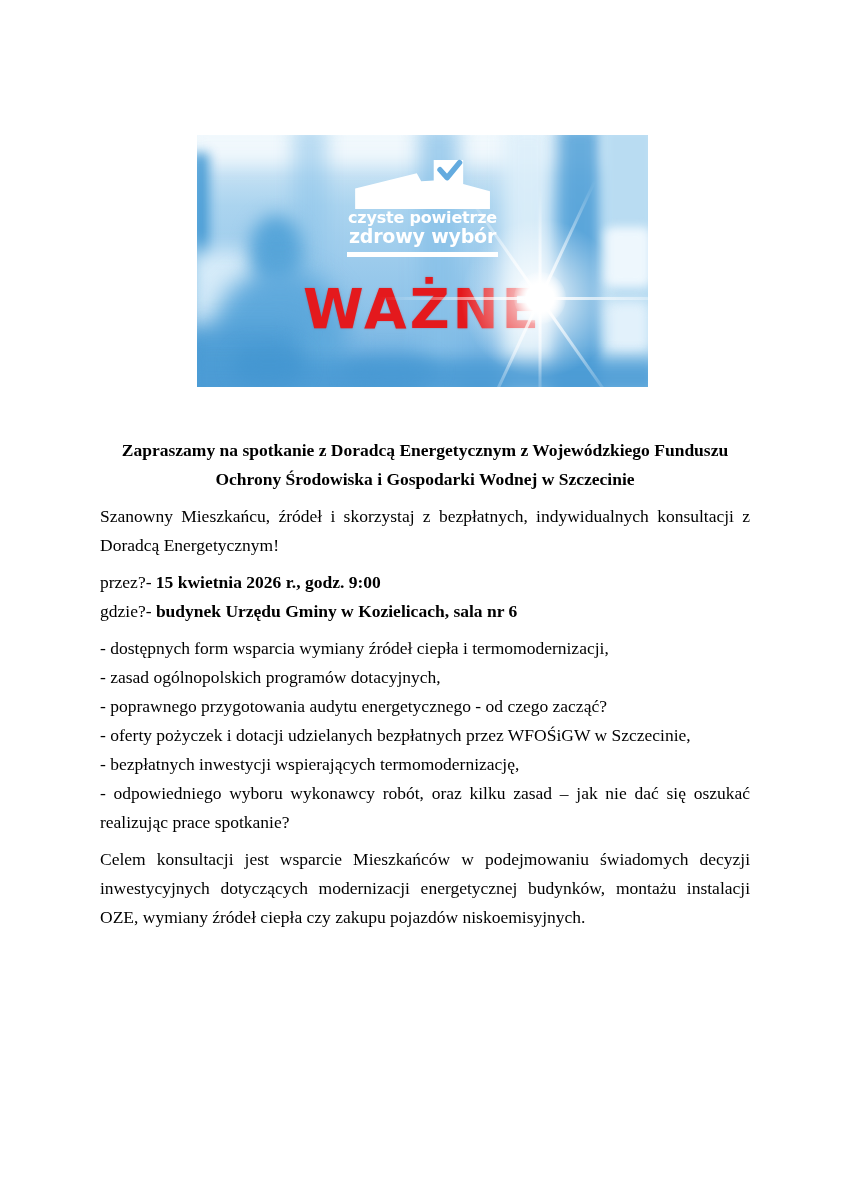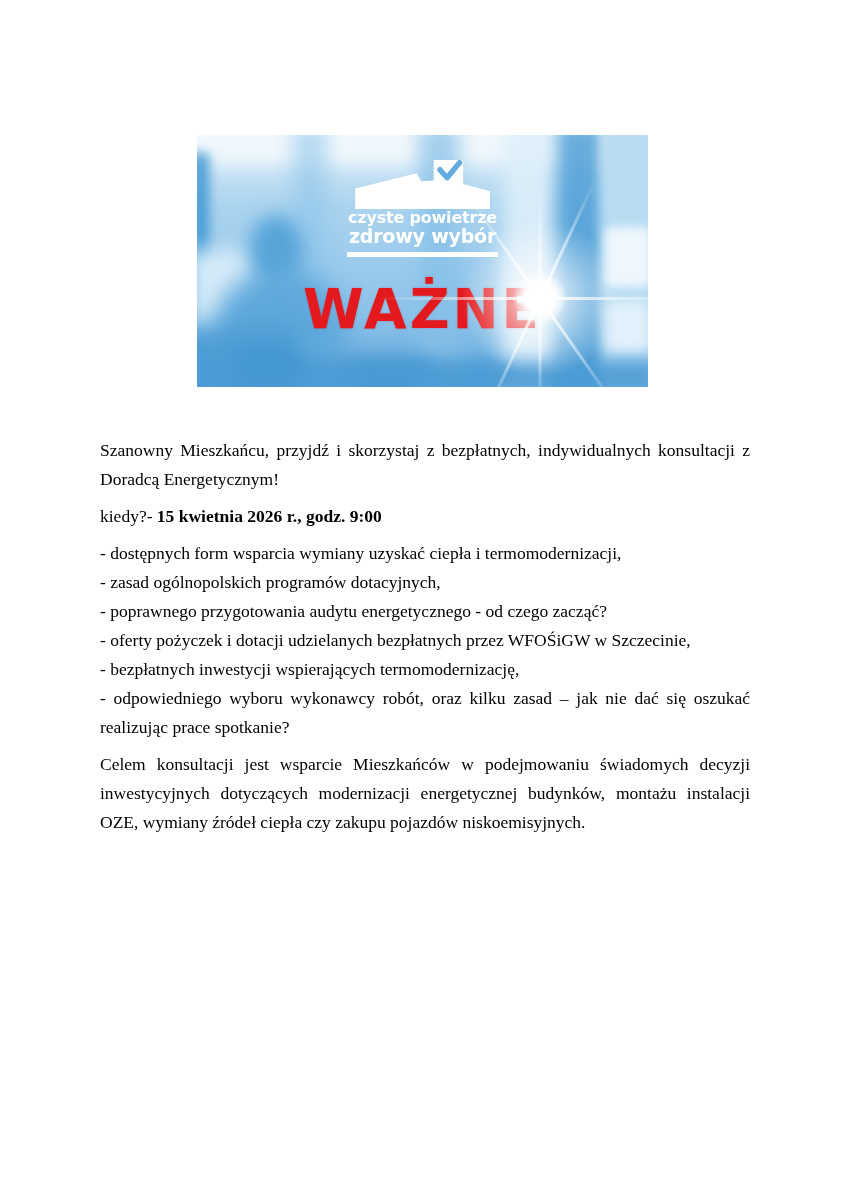--- a/index.html
+++ b/index.html
@@ -118,29 +118,34 @@
       <div class="ray r1"></div>
       <div class="ray r2"></div>
       <div class="ray r3"></div>
       <div class="glow"></div>
       <div class="core"></div>
     </div>
   </div>
 
   <div class="doc">
 
+    <div class="title block">
+      <div>Zapraszamy na spotkanie z Doradcą Energetycznym z Wojewódzkiego Funduszu</div>
+      <div>Ochrony Środowiska i Gospodarki Wodnej w Szczecinie</div>
+    </div>
 
-    <p class="just block">Szanowny Mieszkańcu, przyjdź i skorzystaj z bezpłatnych, indywidualnych konsultacji z Doradcą Energetycznym!</p>
+    <p class="just block">Szanowny Mieszkańcu, źródeł i skorzystaj z bezpłatnych, indywidualnych konsultacji z Doradcą Energetycznym!</p>
 
     <div class="block">
-      <div><span>kiedy?- </span><b>15 kwietnia 2026 r., godz. 9:00</b></div>
+      <div><span>przez?- </span><b>15 kwietnia 2026 r., godz. 9:00</b></div>
+      <div><span>gdzie?- </span><b>budynek Urzędu Gminy w Kozielicach, sala nr 6</b></div>
     </div>
 
     <div class="block">
-      <div class="just">- dostępnych form wsparcia wymiany uzyskać ciepła i termomodernizacji,</div>
+      <div class="just">- dostępnych form wsparcia wymiany źródeł ciepła i termomodernizacji,</div>
       <div class="just">- zasad ogólnopolskich programów dotacyjnych,</div>
       <div class="just">- poprawnego przygotowania audytu energetycznego - od czego zacząć?</div>
       <div class="just">- oferty pożyczek i dotacji udzielanych bezpłatnych przez WFOŚiGW w Szczecinie,</div>
       <div class="just">- bezpłatnych inwestycji wspierających termomodernizację,</div>
       <div class="just">- odpowiedniego wyboru wykonawcy robót, oraz kilku zasad – jak nie dać się oszukać realizując prace spotkanie?</div>
     </div>
 
     <p class="just block">Celem konsultacji jest wsparcie Mieszkańców w podejmowaniu świadomych decyzji inwestycyjnych dotyczących modernizacji energetycznej budynków, montażu instalacji OZE, wymiany źródeł ciepła czy zakupu pojazdów niskoemisyjnych.</p>
 
   </div>

